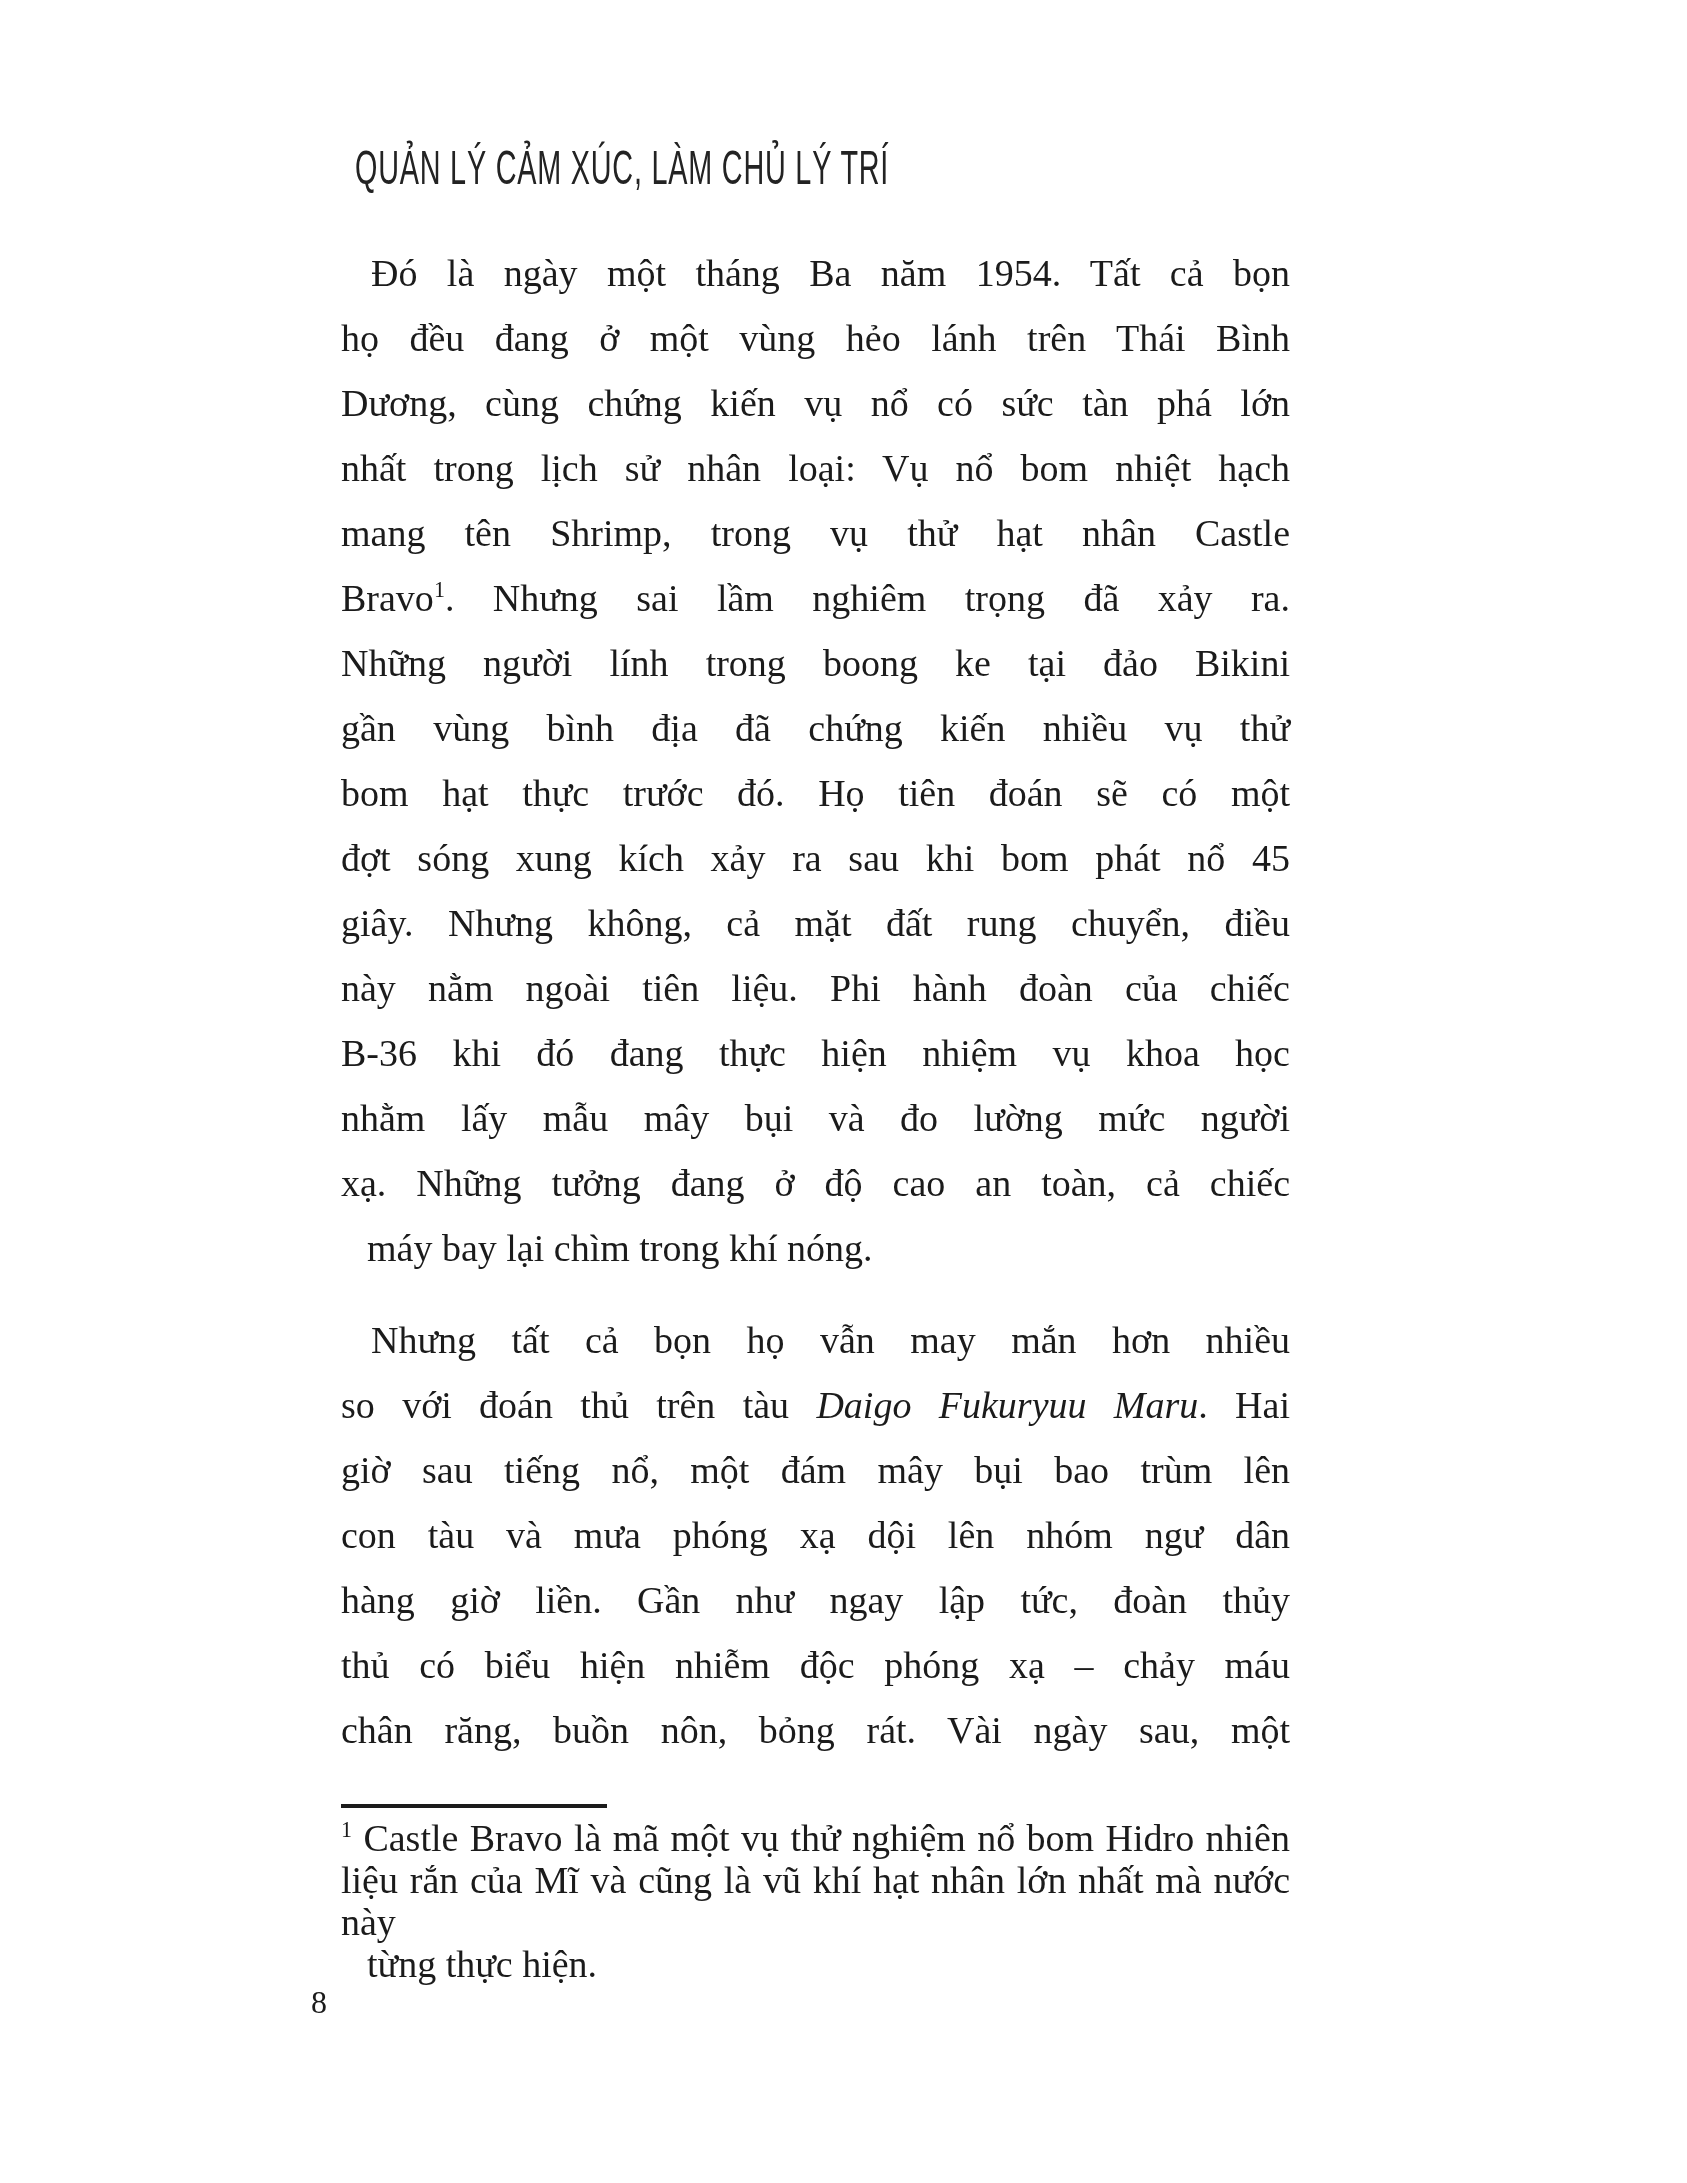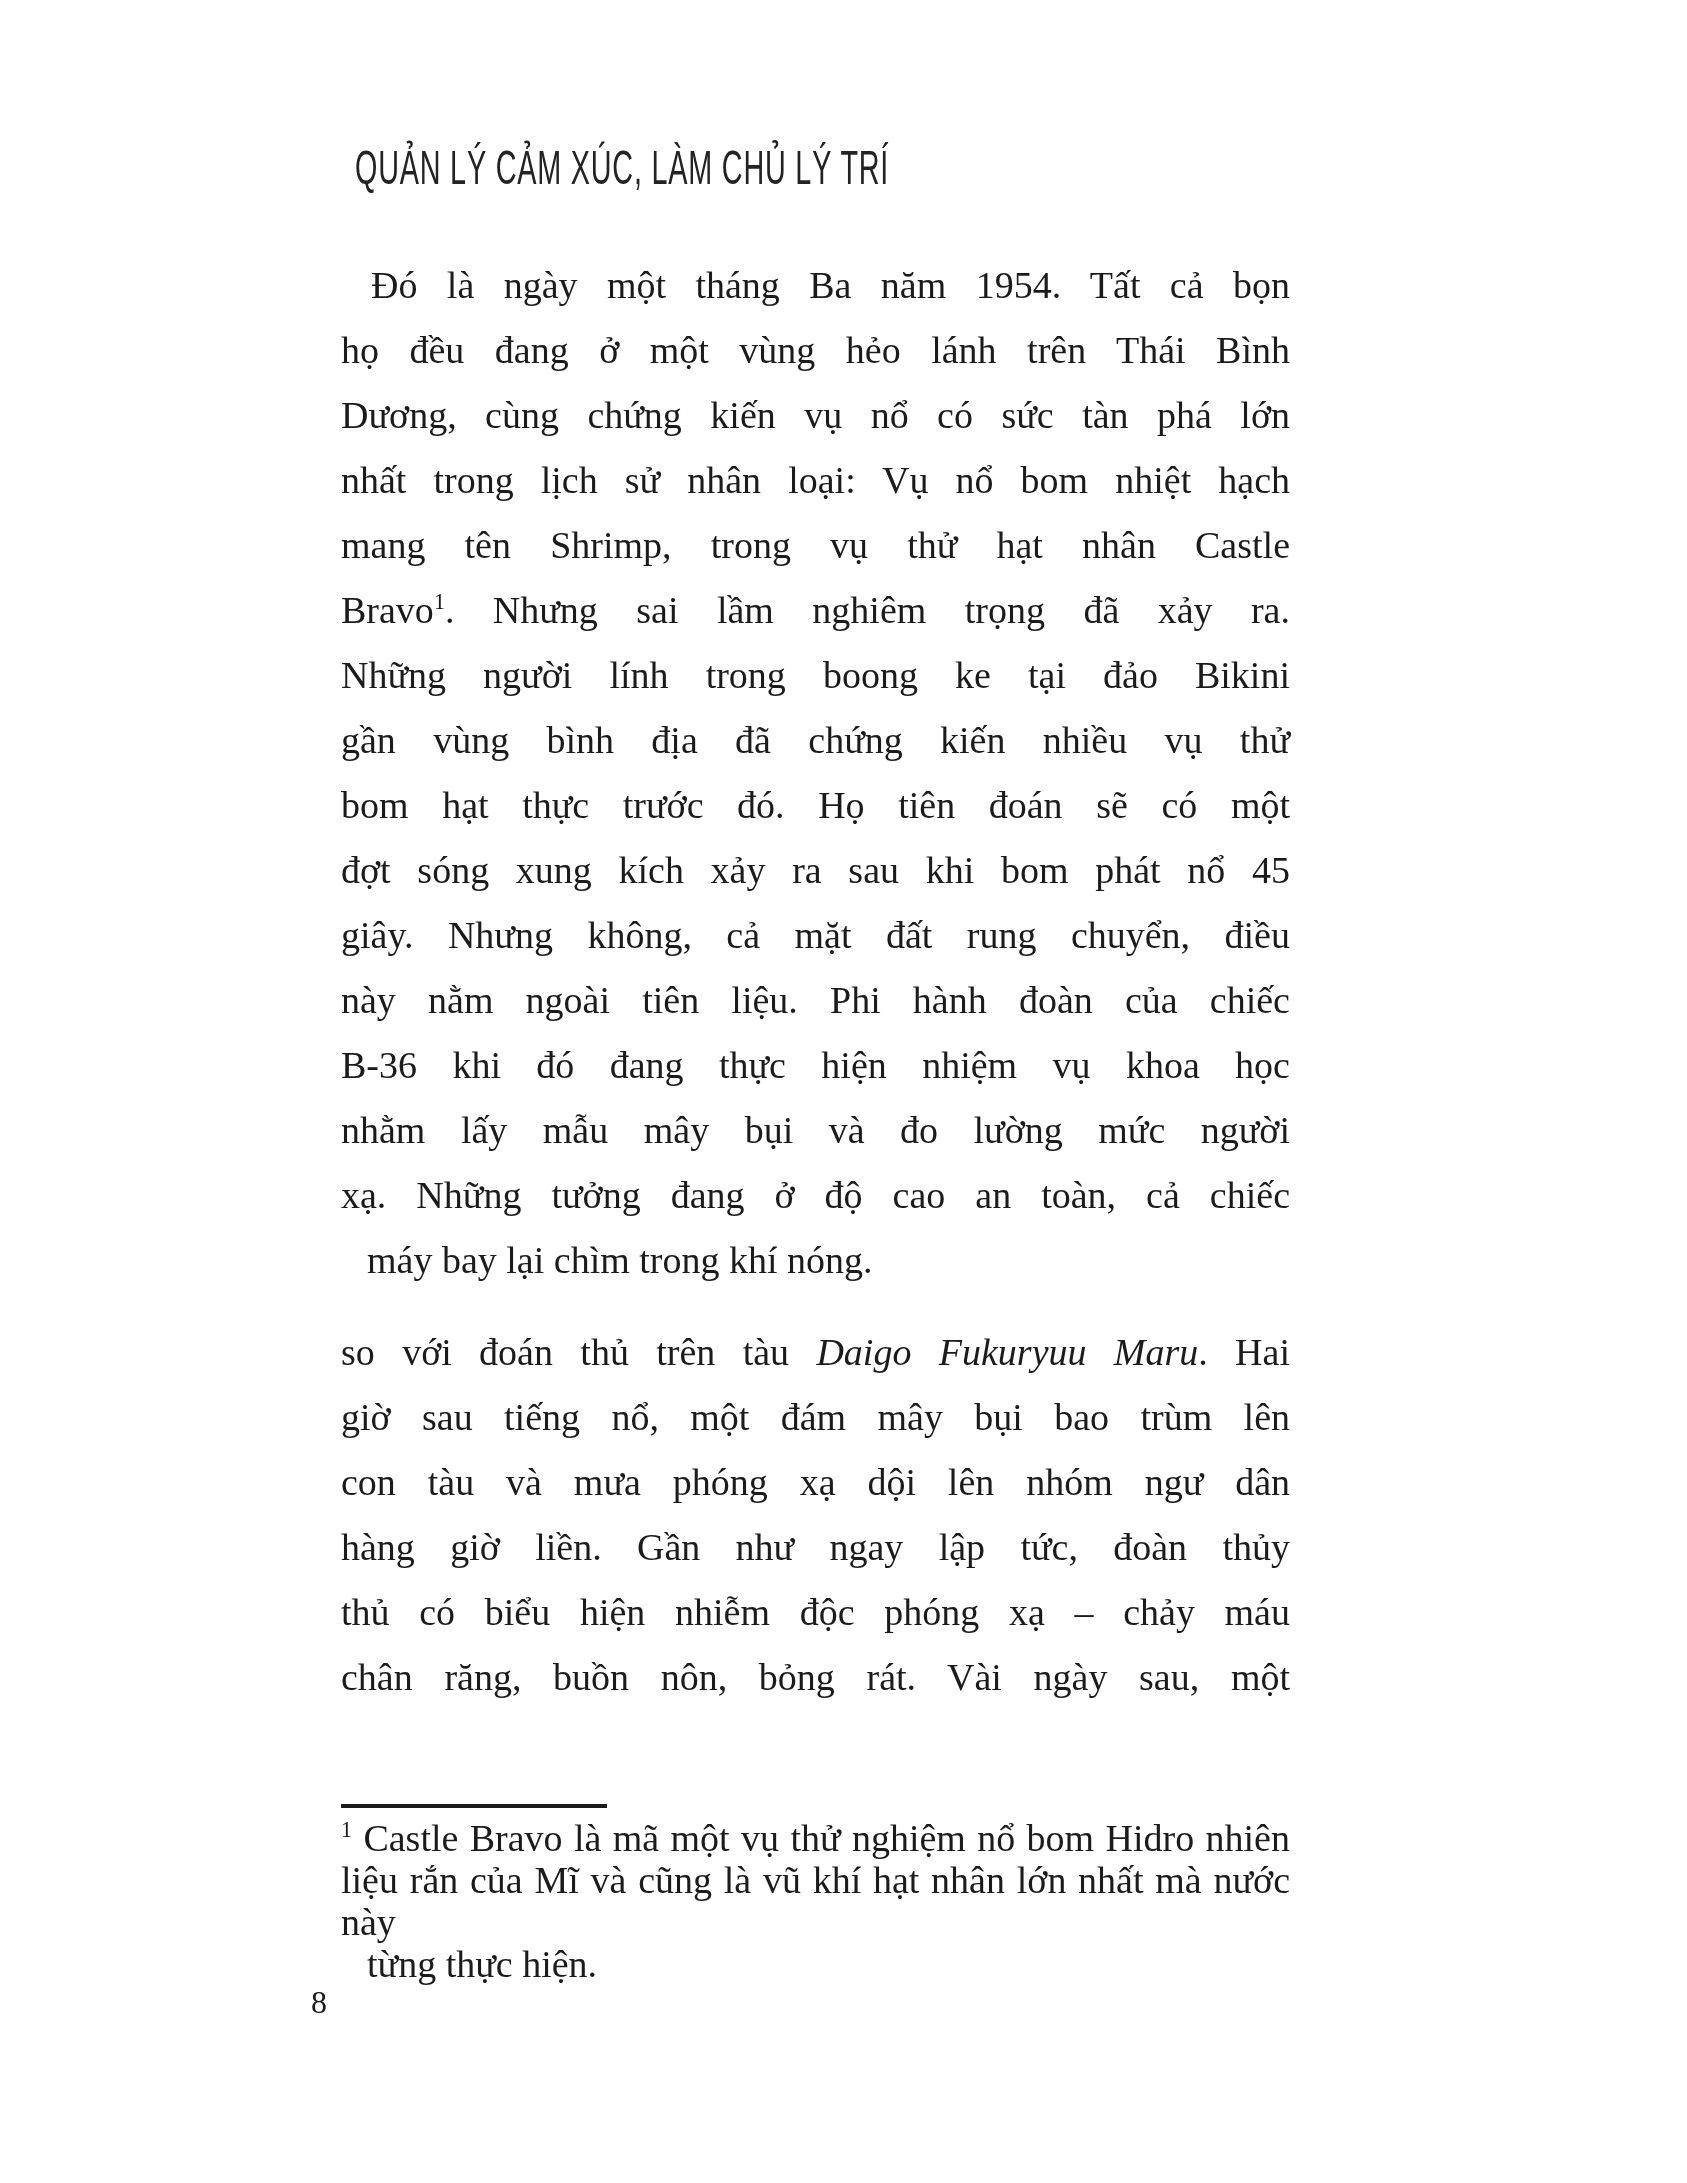--- a/index.html
+++ b/index.html
@@ -23,21 +23,21 @@
     font-size: 48px;
     line-height: 1;
     letter-spacing: 1.3px;
     color: #232323;
     transform: scaleX(0.60);
     transform-origin: left top;
     white-space: nowrap;
   }
   .body-text {
     position: absolute;
-    left: 341px; top: 253px;
+    left: 341px; top: 241px;
     width: 949px;
     font-size: 38px;
     line-height: 65px;
     color: #1b1b1b;
   }
   .paragraph-2 { margin-top: 26.5px; }
   .line {
     text-align: justify;
     text-align-last: justify;
   }
@@ -91,20 +91,21 @@
         <div class="line"><span>bom hạt thực trước đó. Họ tiên đoán sẽ có một</span></div>
         <div class="line"><span>đợt sóng xung kích xảy ra sau khi bom phát nổ 45</span></div>
         <div class="line"><span>giây. Nhưng không, cả mặt đất rung chuyển, điều</span></div>
         <div class="line"><span>này nằm ngoài tiên liệu. Phi hành đoàn của chiếc</span></div>
         <div class="line"><span>B-36 khi đó đang thực hiện nhiệm vụ khoa học</span></div>
         <div class="line"><span>nhằm lấy mẫu mây bụi và đo lường mức người</span></div>
         <div class="line"><span>xạ. Những tưởng đang ở độ cao an toàn, cả chiếc</span></div>
         <div class="line last"><span>máy bay lại chìm trong khí nóng.</span></div>
       </div>
     <div class="paragraph paragraph-2">
+        <div class="line indent"><span>Nhưng tất cả bọn họ vẫn may mắn hơn nhiều</span></div>
         <div class="line"><span>so với đoán thủ trên tàu </span><em>Daigo Fukuryuu Maru</em><span>. Hai</span></div>
         <div class="line"><span>giờ sau tiếng nổ, một đám mây bụi bao trùm lên</span></div>
         <div class="line"><span>con tàu và mưa phóng xạ dội lên nhóm ngư dân</span></div>
         <div class="line"><span>hàng giờ liền. Gần như ngay lập tức, đoàn thủy</span></div>
         <div class="line"><span>thủ có biểu hiện nhiễm độc phóng xạ – chảy máu</span></div>
         <div class="line"><span>chân răng, buồn nôn, bỏng rát. Vài ngày sau, một</span></div>
       </div>
   </div>
 
   <div class="footnote-rule"></div>

